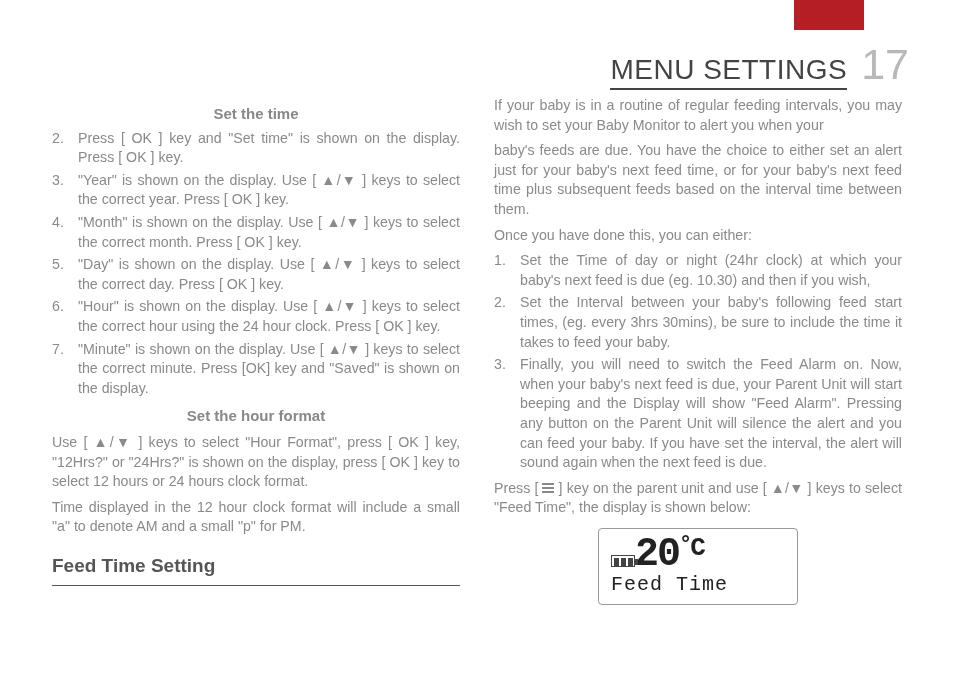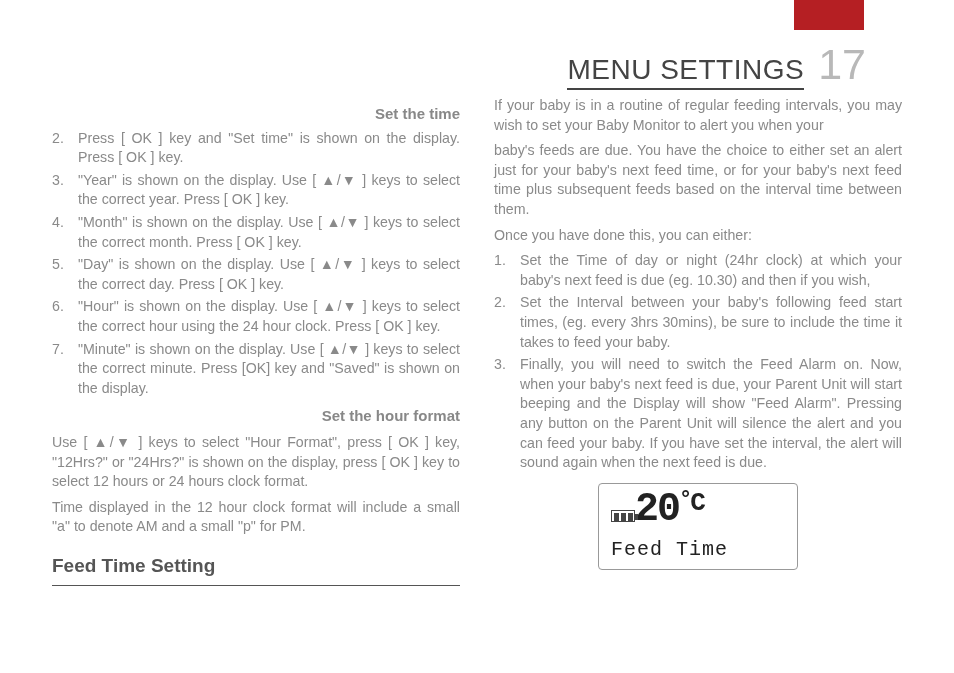--- a/index.html
+++ b/index.html
@@ -10,58 +10,58 @@
     position: relative;
   }
   .redbox {
     position: absolute; top: 0; right: 90px;
     width: 70px; height: 30px; background: #b51f23;
   }
   .header {
     position: absolute; top: 40px; left: 0; right: 0;
     display: flex; justify-content: flex-end;
     align-items: baseline; gap: 14px;
-    padding-right: 88px;
+    padding-right: 45px;
   }
   .header h1 {
     font-size: 28px; font-weight: 400; color: #444;
     border-bottom: 2px solid #444; padding-bottom: 2px;
     letter-spacing: .5px;
   }
   .header .pg {
     font-size: 43px; color: #b8b8b8; font-weight: 400;
   }
   .cols {
     position: absolute; top: 96px; left: 52px; right: 52px; bottom: 30px;
     column-count: 2; column-gap: 34px;
     font-size: 14.2px; line-height: 1.38;
     text-align: justify;
   }
-  h3.sub { color: #888; font-size: 15px; font-weight: 700; margin: 8px 0 4px; text-align:right;}
+  h3.sub { color: #888; font-size: 15px; font-weight: 700; margin: 8px 0 4px; text-align:center;}
   h2.sect { color: #555; font-size: 19px; font-weight: 700; margin: 16px 0 6px;
     border-bottom: 1.5px solid #555; padding-bottom: 6px; text-align:left;}
   ol { list-style: none; padding-left: 0; }
   ol li { display: flex; gap: 8px; margin: 3px 0; }
   ol li .num { flex: 0 0 18px; text-align:left;}
   ol li .txt { flex: 1; text-align: justify; }
   p { margin: 6px 0; }
   .lcd {
     break-inside: avoid;
     width: 200px; margin: 10px auto 0;
     border: 1.5px solid #999; border-radius: 4px;
     padding: 8px 12px 6px; text-align:left;
   }
   .lcd .toprow { display:flex; align-items:flex-end; }
   .batt { width:24px; height:12px; border:1.5px solid #444; position:relative; margin-bottom:4px;}
   .batt:after{content:"";position:absolute;right:-4px;top:3px;width:3px;height:6px;background:#444;}
   .batt i{position:absolute;left:2px;top:2px;width:5px;height:8px;background:#444;box-shadow:7px 0 #444,14px 0 #444;}
   .temp { font-family: "Courier New", monospace; font-weight:900; font-size:40px; color:#222; letter-spacing:-2px; line-height:.8;}
   .deg { font-size:22px; vertical-align:14px; font-weight:700;}
   .cc  { font-size:26px; vertical-align:10px;}
-  .lcd .label { font-family: "Courier New", monospace; font-size:20px; color:#222; margin-top:10px; letter-spacing:1px;}
+  .lcd .label { font-family: "Courier New", monospace; font-size:20px; color:#222; margin-top:0; letter-spacing:1px;}
   .menukey{display:inline-block;vertical-align:-2px;}
   .menukey i{display:block;width:12px;height:2px;background:#8a8a8a;margin:2px 0;}
 </style>
 </head>
 <body>
 
 <div class="redbox"></div>
 
 <div class="header">
   <h1>MENU SETTINGS</h1>
@@ -116,20 +116,23 @@
     <li>
         <span class="num">2.</span>
         <span class="txt">Set the Interval between your baby's following feed start times, (eg. every 3hrs 30mins), be sure to include the time it takes to feed your baby.</span>
       </li>
     <li>
         <span class="num">3.</span>
         <span class="txt">Finally, you will need to switch the Feed Alarm on. Now, when your baby's next feed is due, your Parent Unit will start beeping and the Display will show "Feed Alarm". Pressing any button on the Parent Unit will silence the alert and you can feed your baby. If you have set the interval, the alert will sound again when the next feed is due.</span>
       </li>
   </ol>
 
+  <p>
+    <span>Press [ </span><span class="menukey"><i></i><i></i><i></i></span><span> ] key on the parent unit and use [ ▲/▼ ] keys to select "Feed Time", the display is shown below:</span>
+  </p>
 
   <div class="lcd">
     <div class="toprow">
       <div class="batt">
           <i></i>
         </div>
       <div class="temp">
         <span>20</span><span class="deg">°</span><span class="cc">C</span>
       </div>
     </div>

